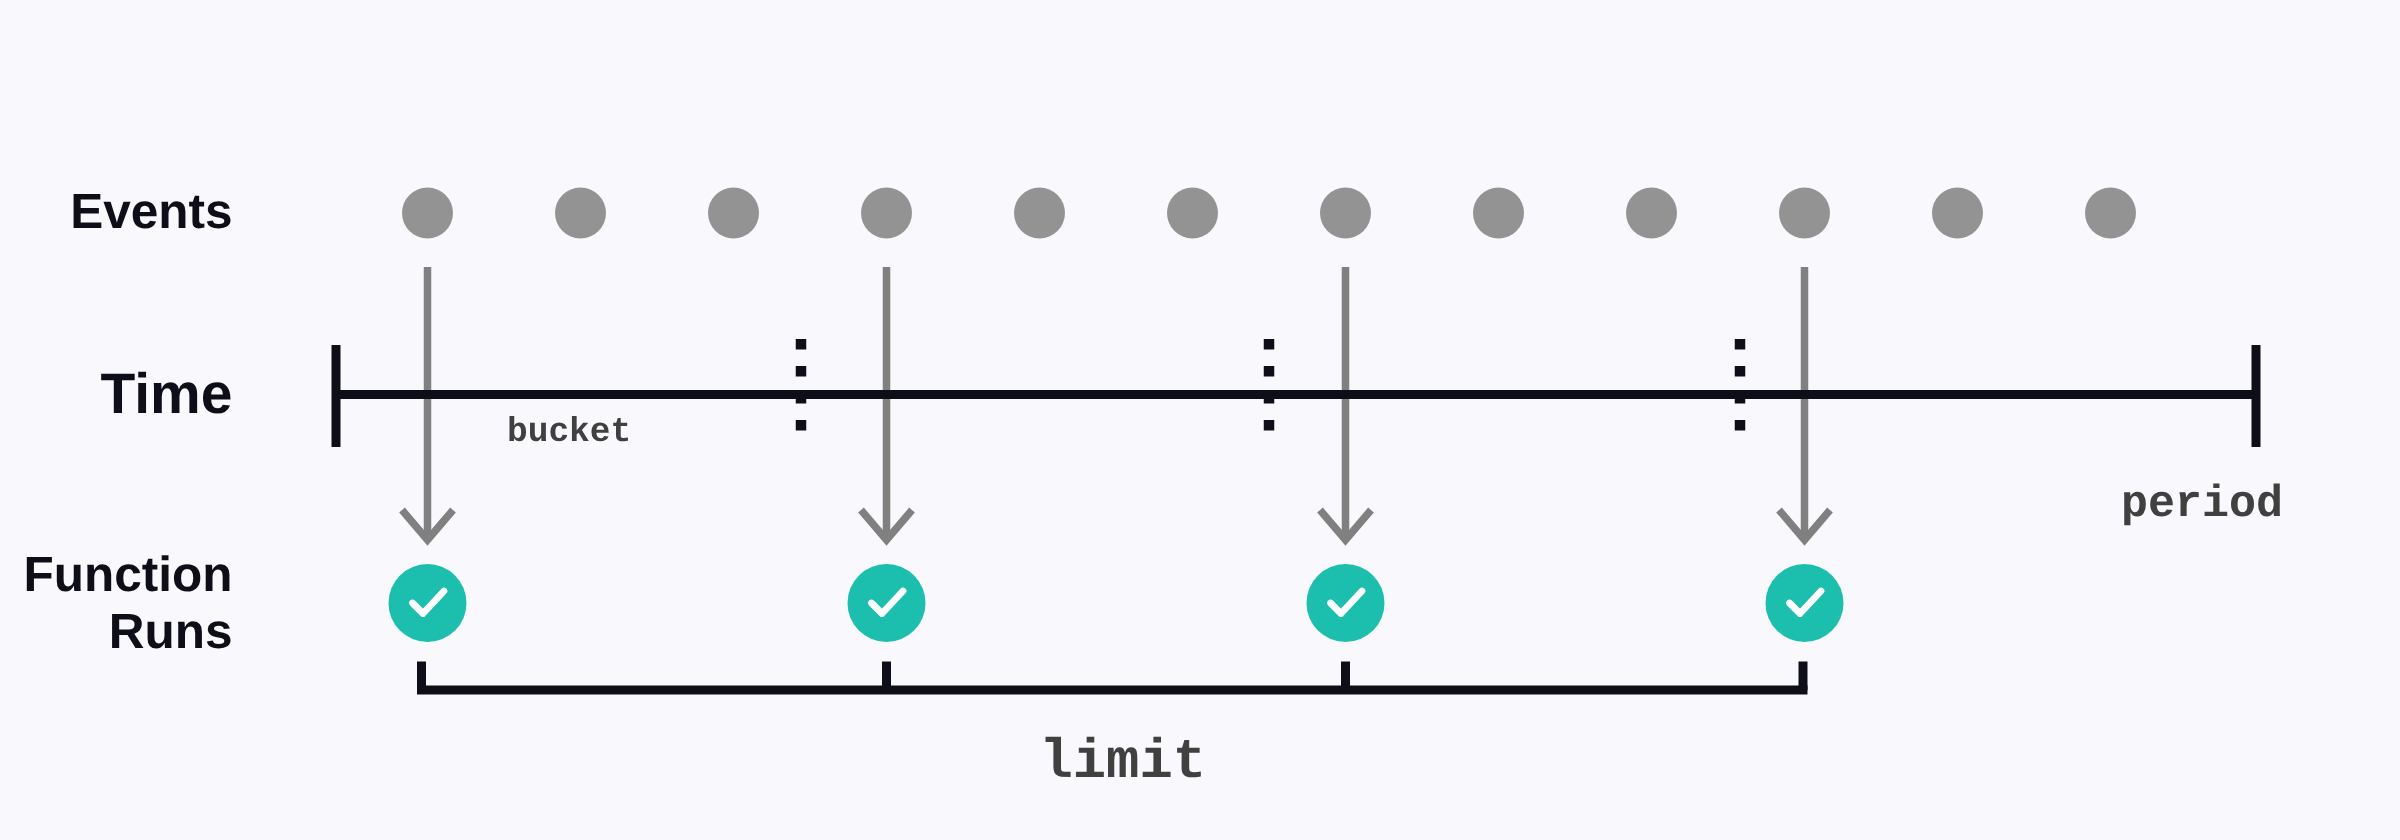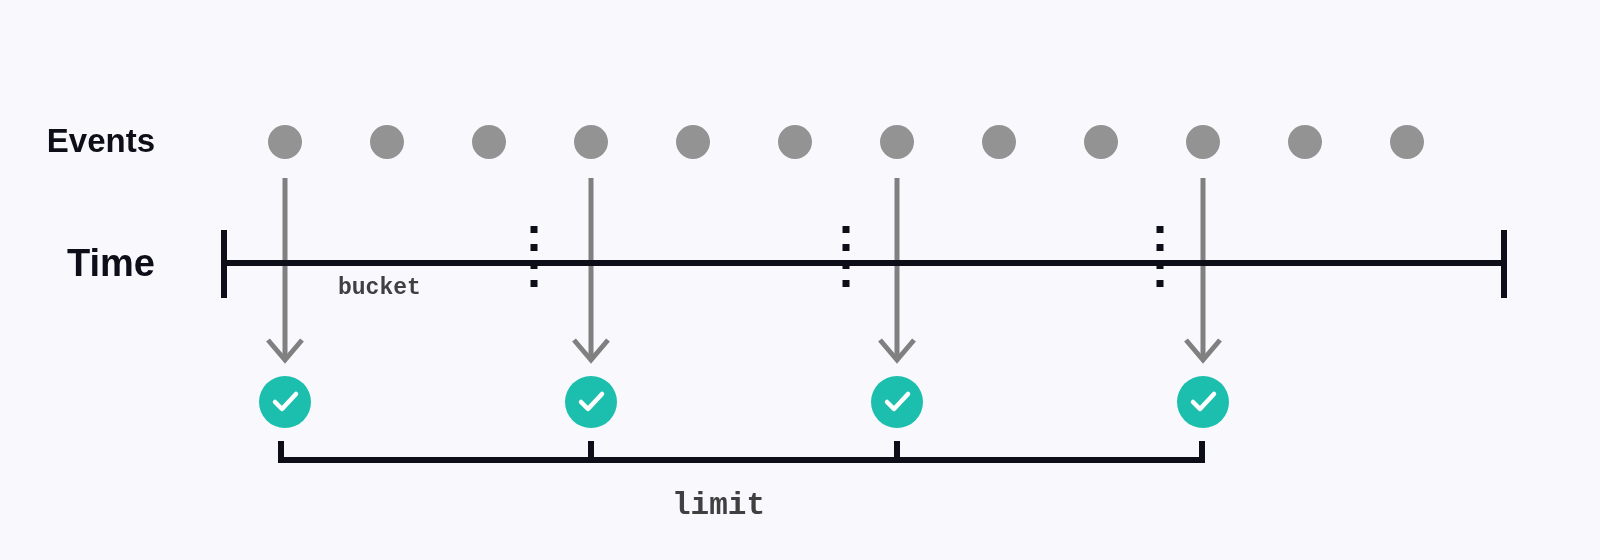--- a/index.html
+++ b/index.html
@@ -62,23 +62,23 @@
     left: 338px;
     top: 227px;
     font-size: 23px;
   }
   #label-period {
     left: 1414px;
     top: 272px;
     font-size: 30px;
   }
   #label-limit {
-    left: 672px;
+    left: 693px;
     top: 440px;
-    font-size: 31px;
+    font-size: 37px;
   }
 </style>
 </head>
 <body>
 
 <div id="stage">
 
   <svg width="1600" height="560" viewBox="0 0 1600 560" aria-hidden="true">
 
     <g id="event-dots">
@@ -153,19 +153,22 @@
         <line x1="897" y1="393" x2="897" y2="412" stroke="#0e0e19" stroke-width="6"></line>
         <line x1="1202" y1="393" x2="1202" y2="412" stroke="#0e0e19" stroke-width="6"></line>
       </g>
 
   </svg>
 
   <div class="row-label" id="label-events">Events</div>
 
   <div class="row-label" id="label-time">Time</div>
 
+  <div class="row-label" id="label-function-runs">Function
+Runs</div>
 
   <div class="mono-label" id="label-bucket">bucket</div>
 
+  <div class="mono-label" id="label-period">period</div>
 
   <div class="mono-label" id="label-limit">limit</div>
 
 </div>
 
 </body></html>

